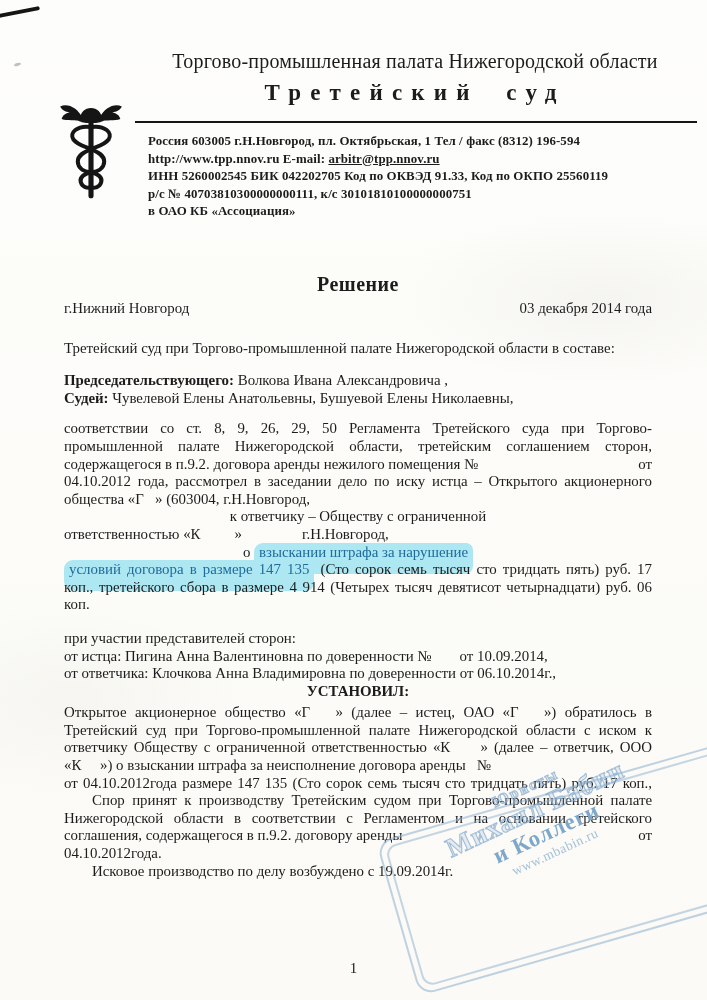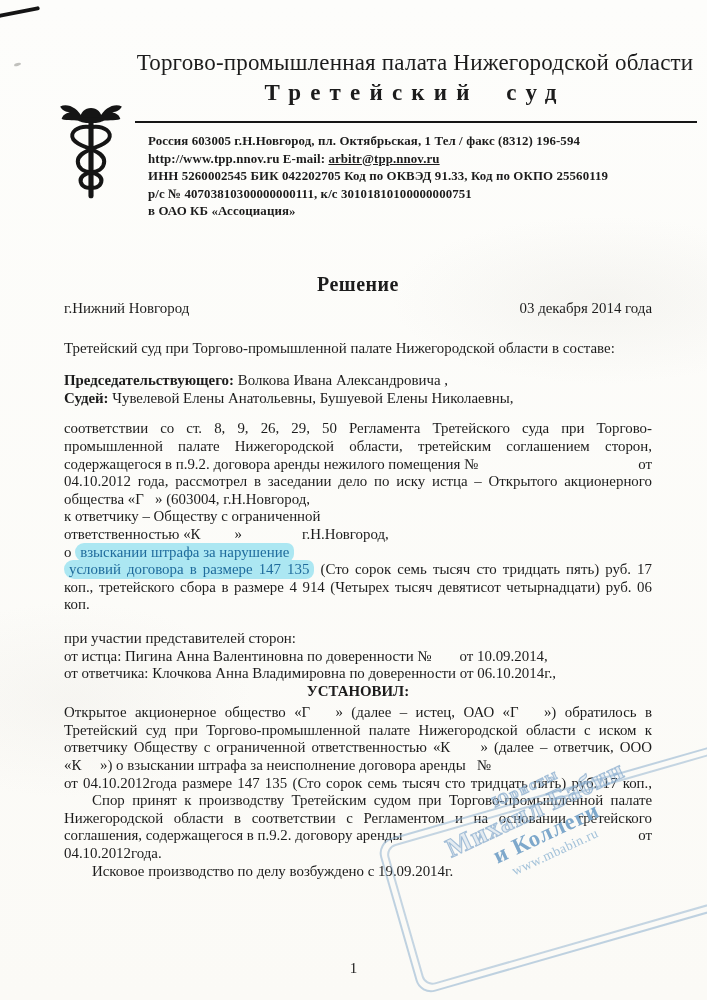--- a/index.html
+++ b/index.html
@@ -11,43 +11,43 @@
       linear-gradient(#fdfdfb,#fbfaf6);
     overflow:hidden;
     font-family:"Liberation Serif","DejaVu Serif",serif;
     color:#1c1c1c;
   }
   
   .pen-mark{position:absolute;left:-2px;top:10px;width:42px;height:4px;background:#151515;border-radius:2px;transform:rotate(-11deg);}
   .speck{position:absolute;left:14px;top:63px;width:7px;height:3px;background:#9a9a94;border-radius:50%;transform:rotate(-15deg);opacity:.6;}
   
   .logo{position:absolute;left:58px;top:84px;width:66px;height:136px;}
-  .org-name{position:absolute;left:130px;top:50px;width:570px;text-align:center;font-size:23px;letter-spacing:.2px;}
+  .org-name{position:absolute;left:130px;top:50px;width:570px;text-align:center;font-size:20px;letter-spacing:.2px;}
   .court-name{position:absolute;left:130px;top:80px;width:570px;text-align:center;font-size:23px;font-weight:bold;letter-spacing:.40em;word-spacing:.55em;white-space:nowrap;}
   .header-rule{position:absolute;left:135px;top:121px;width:562px;height:2px;background:#161616;}
   .contact{position:absolute;left:148px;top:133px;width:540px;font-size:12.9px;line-height:16.4px;font-weight:bold;letter-spacing:.1px;}
   .contact .u{text-decoration:underline;}
   
   .doc-title{position:absolute;left:64px;top:237px;width:588px;text-align:center;font-size:20px;font-weight:bold;letter-spacing:.5px;margin-top:36px;}
   .body{position:absolute;left:64px;top:300px;width:588px;font-size:14.9px;line-height:17.6px;}
   .ln{min-height:17.6px;}
   .jst{text-align:justify;text-align-last:justify;}
-  .rgt{text-align:left;}
+  .rgt{text-align:center;}
   .ctr{text-align:center;}
   .flexline{display:flex;justify-content:space-between;}
   .b{font-weight:bold;}
   .ind{text-indent:28px;}
   .dateline{display:flex;justify-content:space-between;}
   .mt-22{margin-top:22px}.mt-15{margin-top:15px}.mt-13{margin-top:13px}
   .mt-16{margin-top:16px}.mt-17{margin-top:4px}
   .sp28{display:inline-block;width:28px;}
   .sp34{display:inline-block;width:34px;}
   .sp60{display:inline-block;width:60px;}
   
-  .hl{background:#ace7f2;color:#1f6b9c;padding:1px 5px 2px 5px;border-radius:9px 7px 8px 10px;box-decoration-break:clone;}
+  .hl{background:#ace7f2;color:#1f6b9c;padding:1px 5px 14px 5px;border-radius:9px 7px 8px 10px;box-decoration-break:clone;}
   .footer-page{position:absolute;left:0;top:960px;width:707px;text-align:center;font-size:15px;}
   
   .stamp{position:absolute;left:420px;top:836px;width:356px;height:156px;transform:rotate(-16deg);transform-origin:left bottom;
          border:2px solid rgba(141,175,206,.55);border-radius:16px;pointer-events:none;}
   .stamp-inner{position:absolute;inset:5px;border:2px solid rgba(141,175,206,.5);border-radius:11px;}
   .stamp-text{position:absolute;left:14px;top:2px;width:300px;transform:rotate(-9deg);transform-origin:left center;text-align:center;}
   .wm-outline{color:rgba(158,192,222,.25);-webkit-text-stroke:1.1px rgba(137,172,205,.75);font-weight:bold;font-family:"Liberation Serif","DejaVu Serif",serif;}
   .wm-l1{font-size:15px;letter-spacing:2px;}
   .wm-l2{font-size:27px;letter-spacing:1px;line-height:28px;}
   .wm-l3{font-size:23px;font-weight:bold;color:#7ea8cb;line-height:25px;letter-spacing:1px;}

